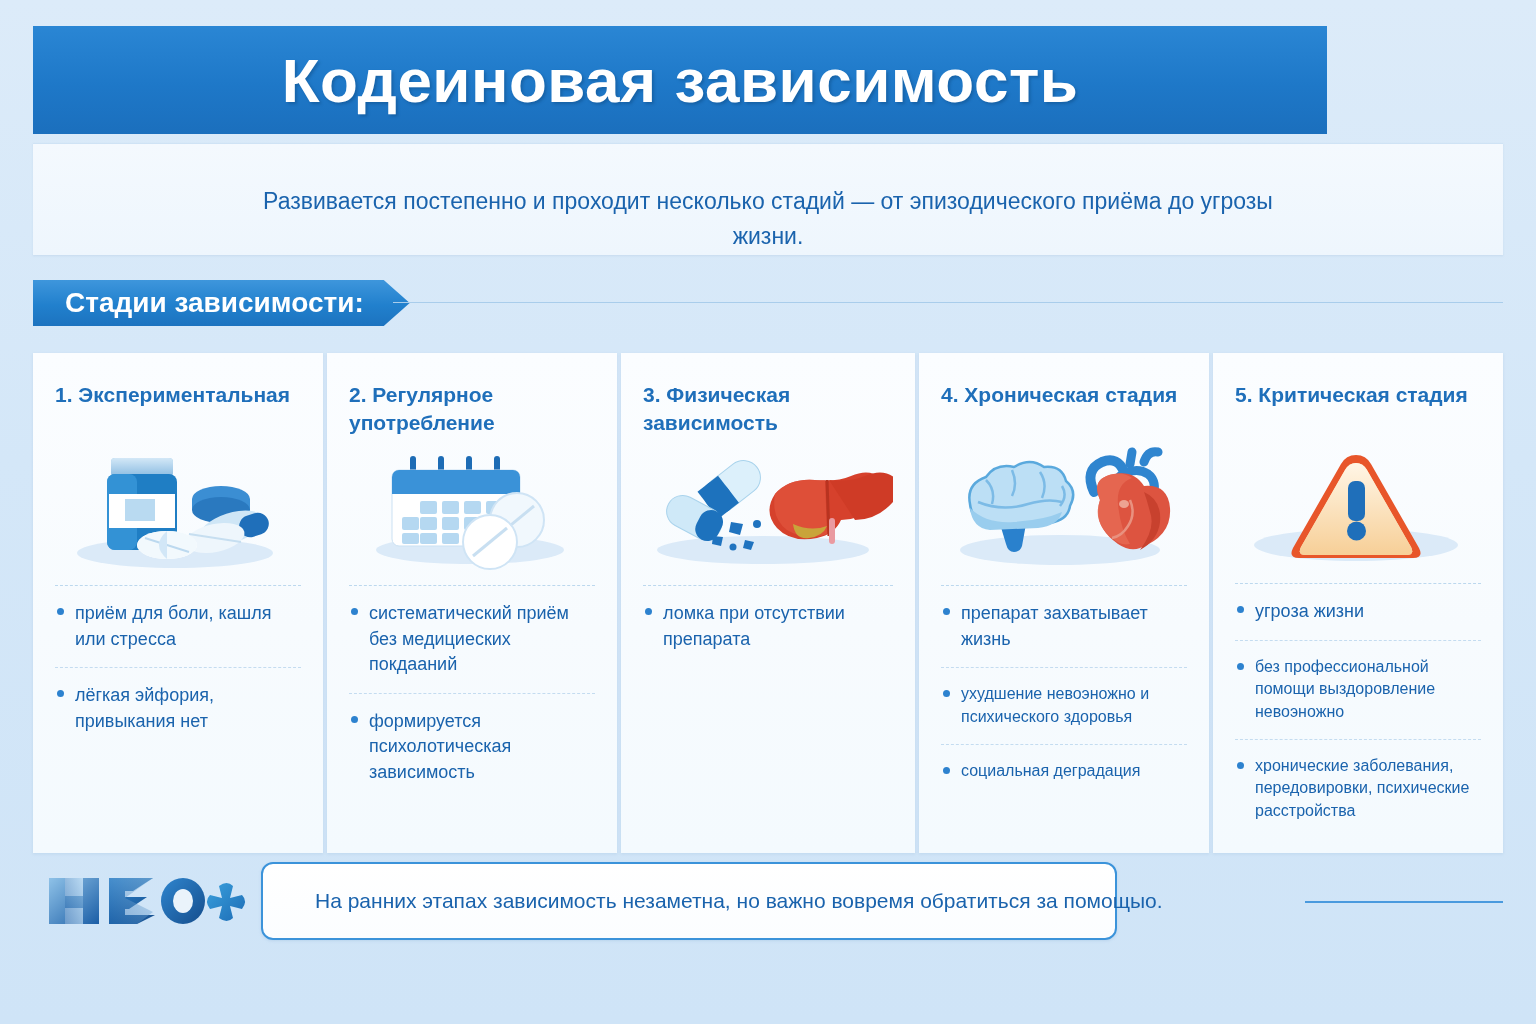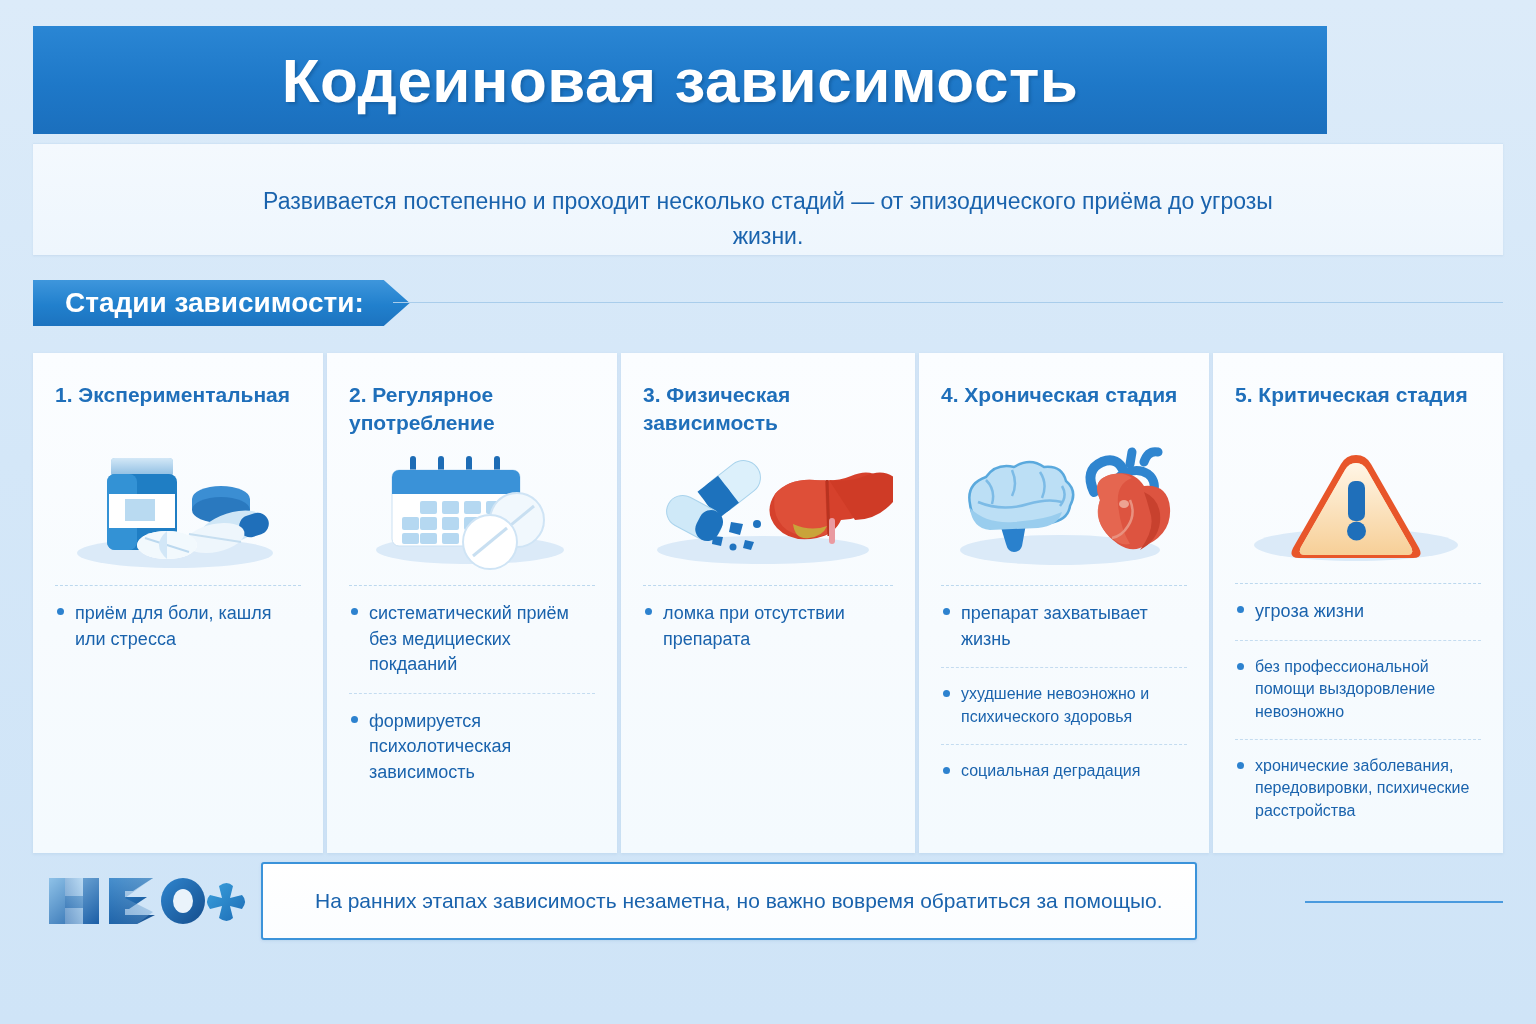--- a/index.html
+++ b/index.html
@@ -155,24 +155,24 @@
     width: 1470px; height: 90px;
   }
   .logo {
     position: absolute;
     left: 10px; top: 14px;
     width: 210px; height: 62px;
   }
   .caption-box {
     position: absolute;
     left: 228px; top: 6px;
-    width: 936px; height: 78px;
+    width: 856px; height: 78px;
     background: linear-gradient(180deg, #ffffff 0%, #fbfdff 100%);
     border: 2px solid #3b93da;
-    border-radius: 3px;
+    border-radius: 12px;
     display: flex;
     align-items: center;
     padding-left: 52px;
     box-shadow: 0 1px 3px rgba(110,155,200,.22);
   }
   .caption-box p {
     font-size: 21px;
     color: #1a63ad;
     white-space: nowrap;
   }
@@ -231,20 +231,21 @@
           <linearGradient id="capg" x1="0" y1="0" x2="0" y2="1">
             <stop offset="0" stop-color="#d3e8f7"></stop>
             <stop offset="1" stop-color="#8dbde2"></stop>
           </linearGradient>
         </defs>
       </svg>
     </div>
     <div class="divider"></div>
     <ul class="bullets">
       <li>приём для боли, кашля или стресса</li>
+      <li>лёгкая эйфория, привыкания нет</li>
     </ul>
   </div>
 
   <div class="card">
     <div class="card-title">2. Регулярное употребление</div>
     <div class="illus">
       <svg width="220" height="126" viewBox="0 0 220 126">
         <ellipse cx="108" cy="104" rx="94" ry="14" fill="#dbeaf8"></ellipse>
 
         <rect x="48" y="10" width="6" height="20" rx="3" fill="#1d6cb5"></rect>

